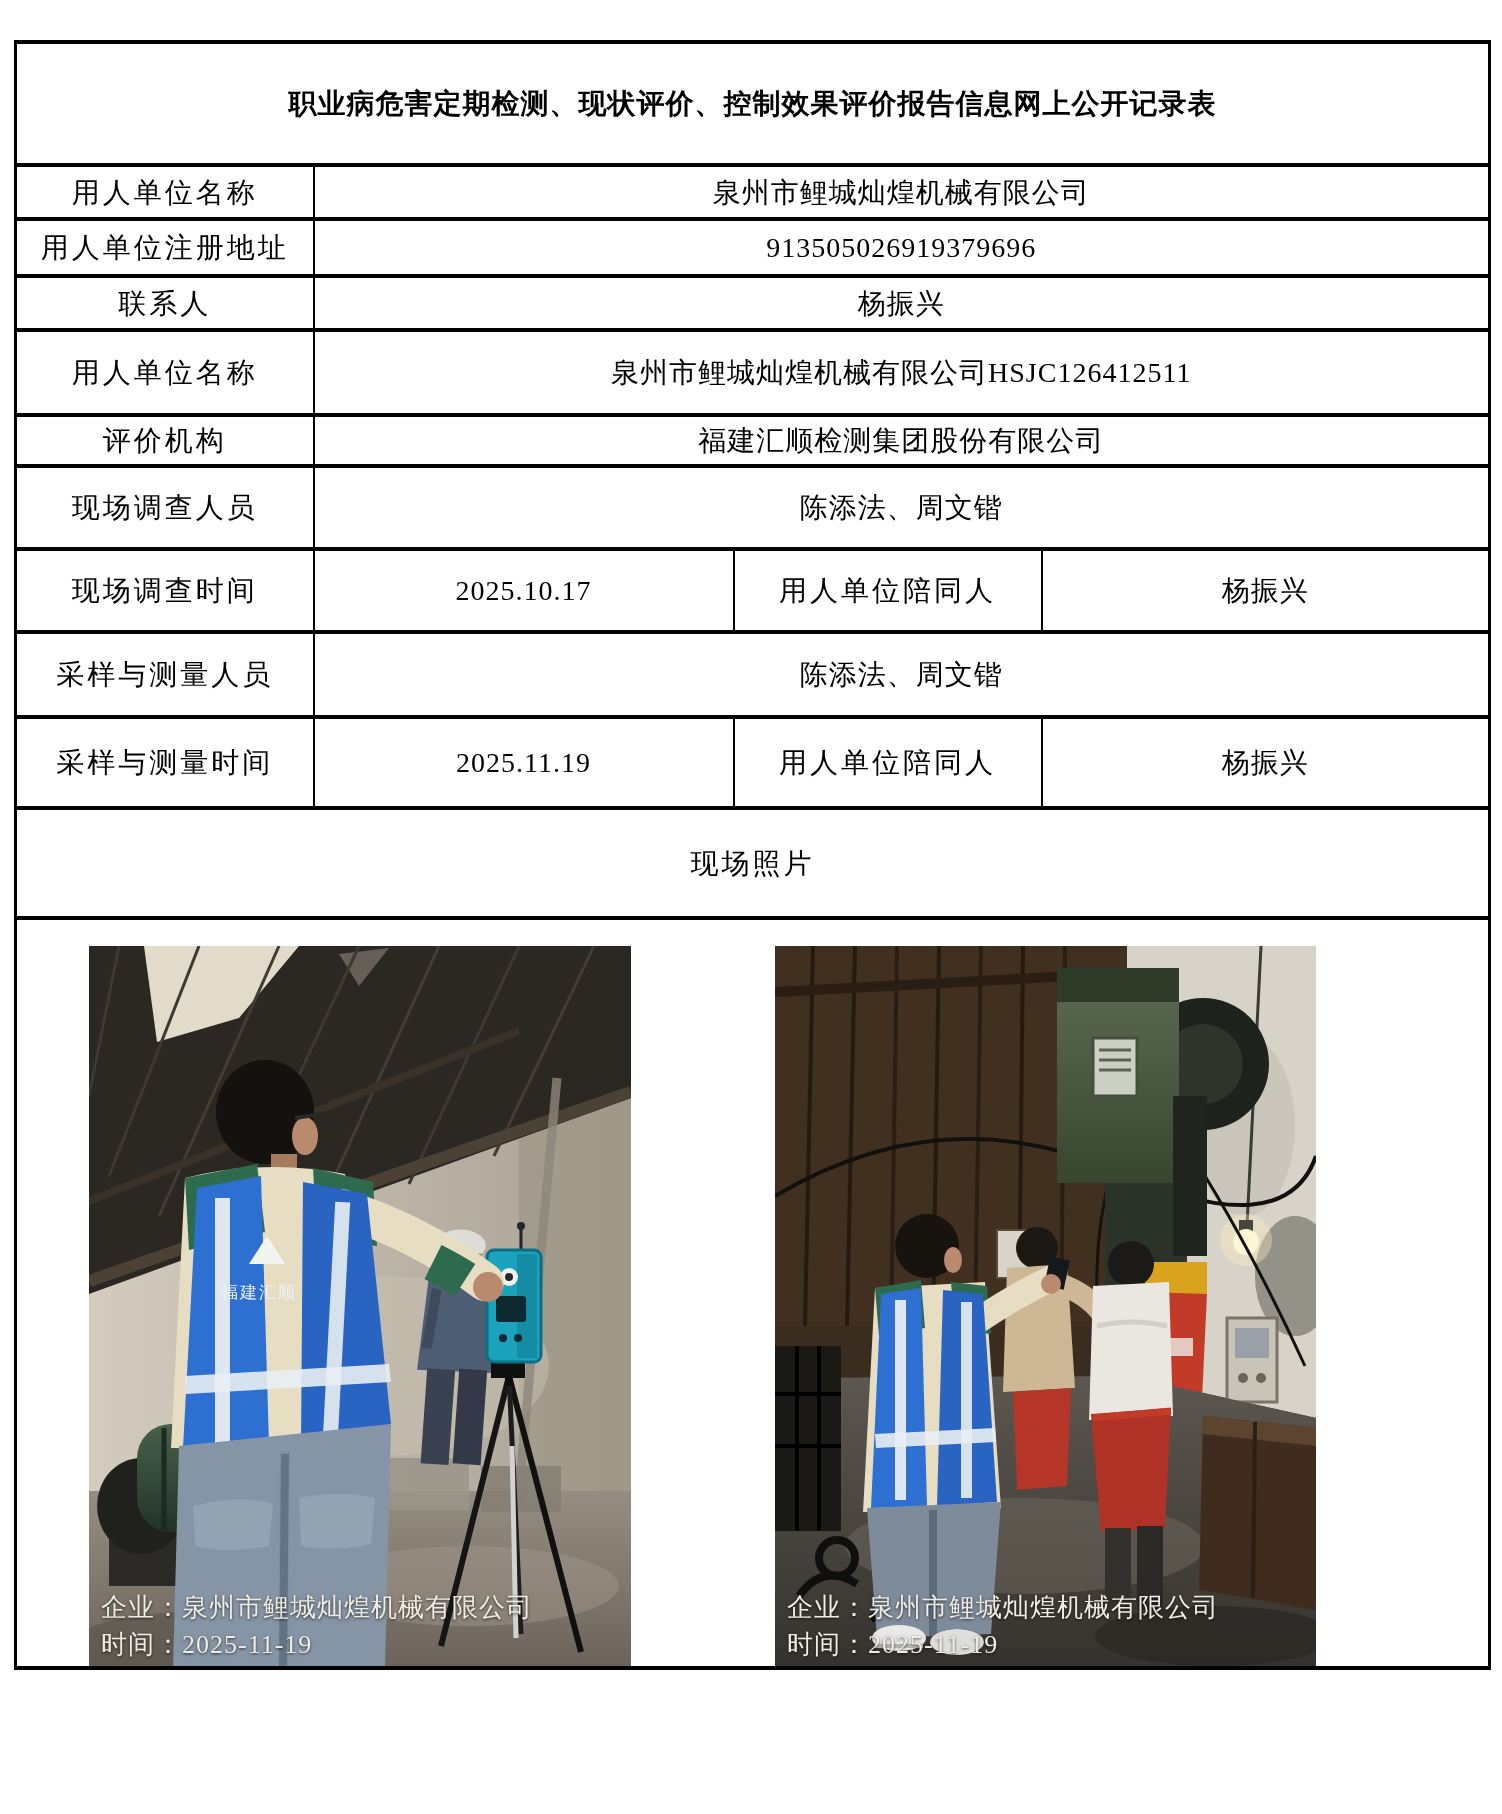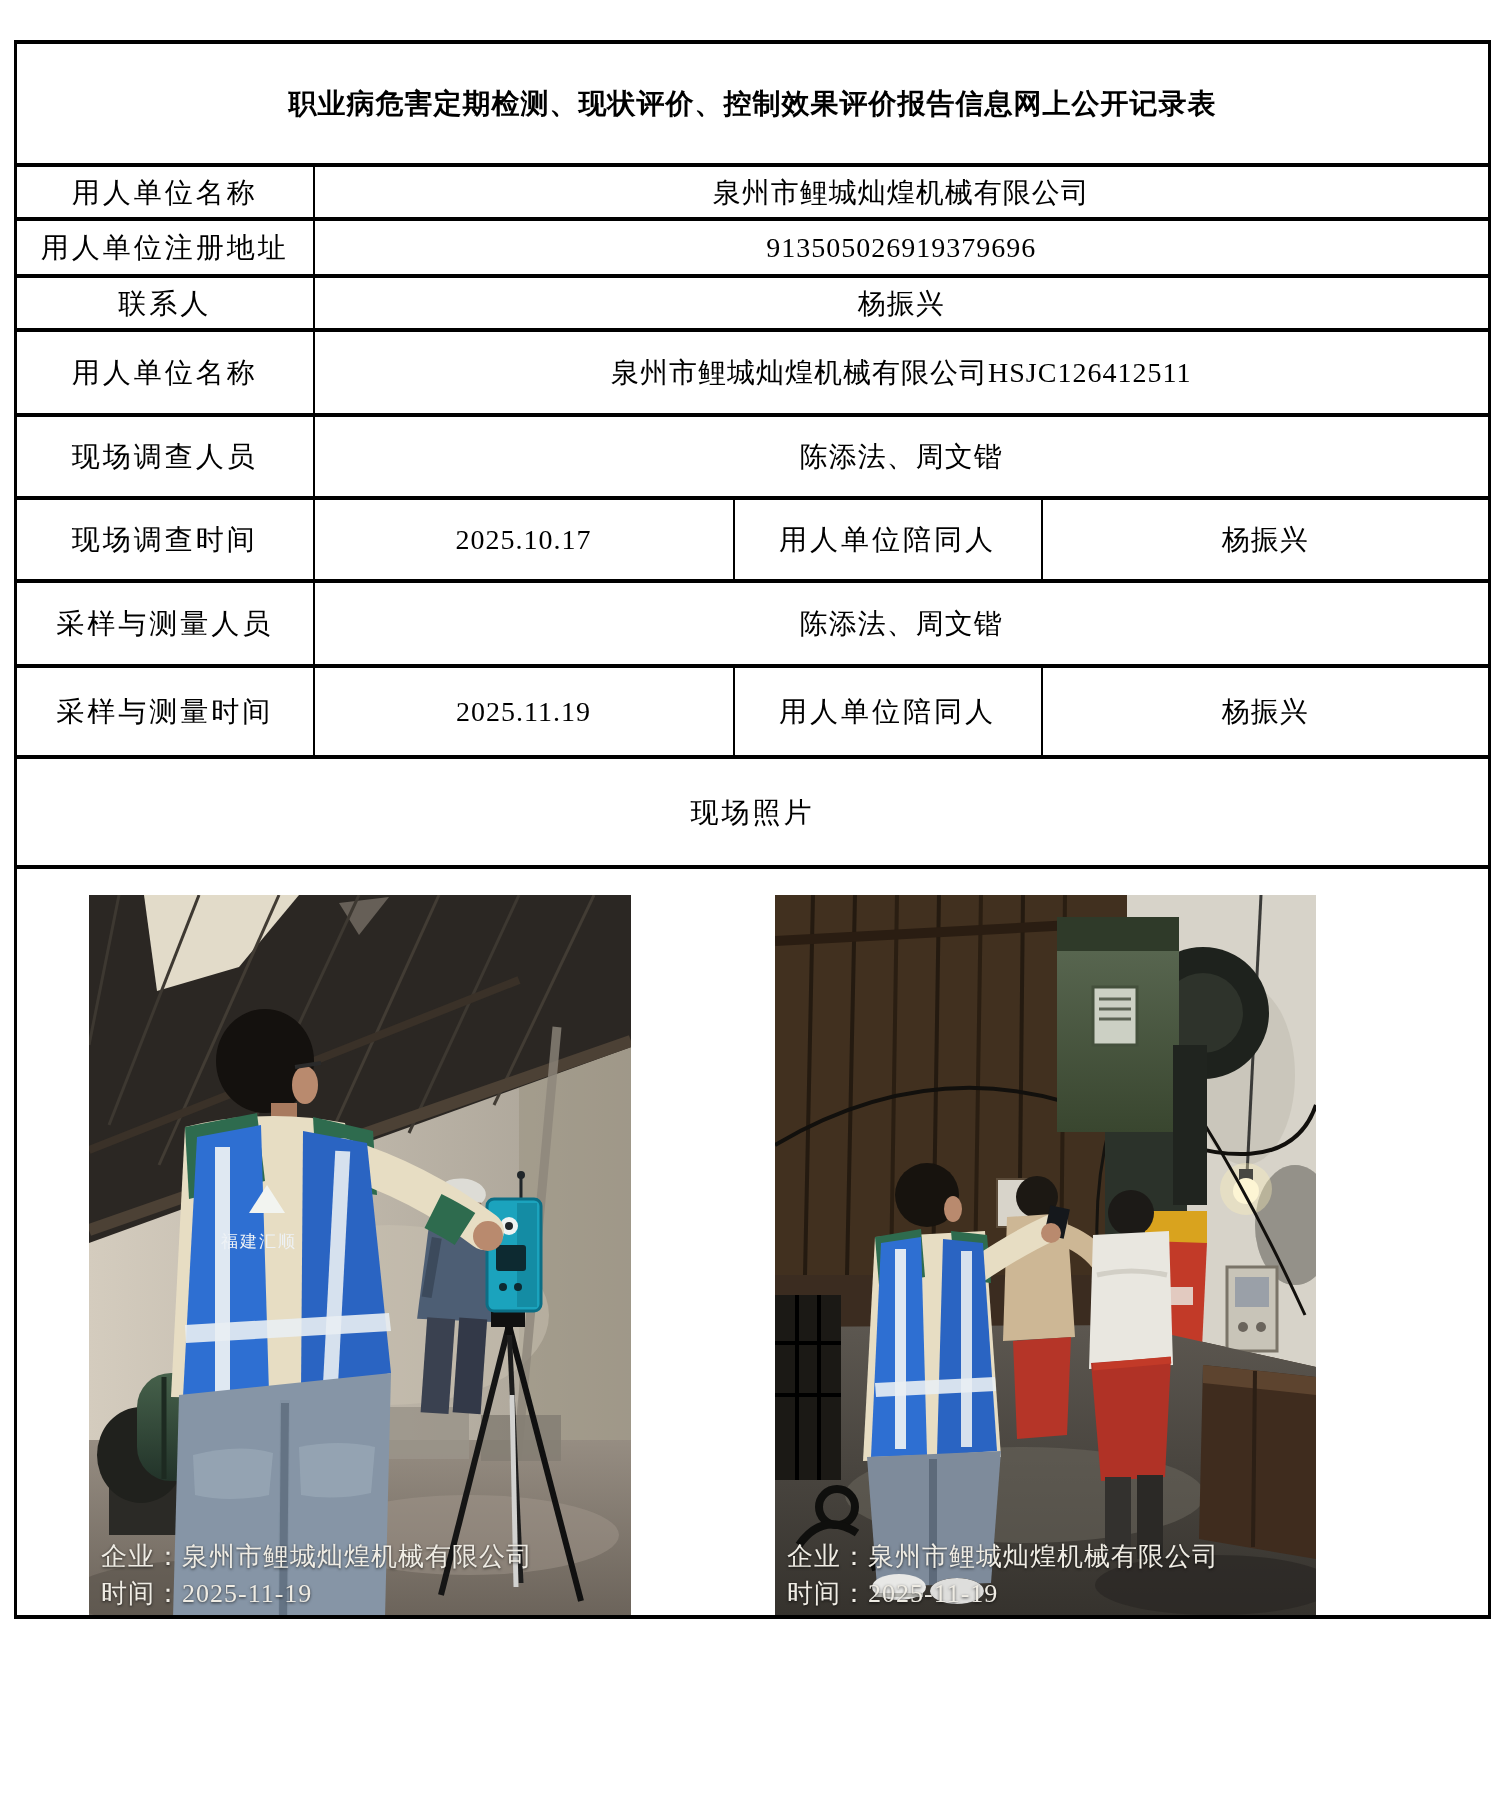--- a/index.html
+++ b/index.html
@@ -53,20 +53,24 @@
     <td class="lbl">联系人</td>
     <td colspan="3" class="val">杨振兴</td>
   </tr>
 
   <tr style="height:85px">
     <td class="lbl">用人单位名称</td>
     <td colspan="3" class="val">泉州市鲤城灿煌机械有限公司HSJC126412511</td>
   </tr>
 
 
+  <tr style="height:51px">
+    <td class="lbl">评价机构</td>
+    <td colspan="3" class="val">福建汇顺检测集团股份有限公司</td>
+  </tr>
 
 
   <tr style="height:83px">
     <td class="lbl">现场调查人员</td>
     <td colspan="3" class="val">陈添法、周文锴</td>
   </tr>
 
   <tr style="height:83px">
     <td class="lbl">现场调查时间</td>
     <td class="val">2025.10.17</td>

